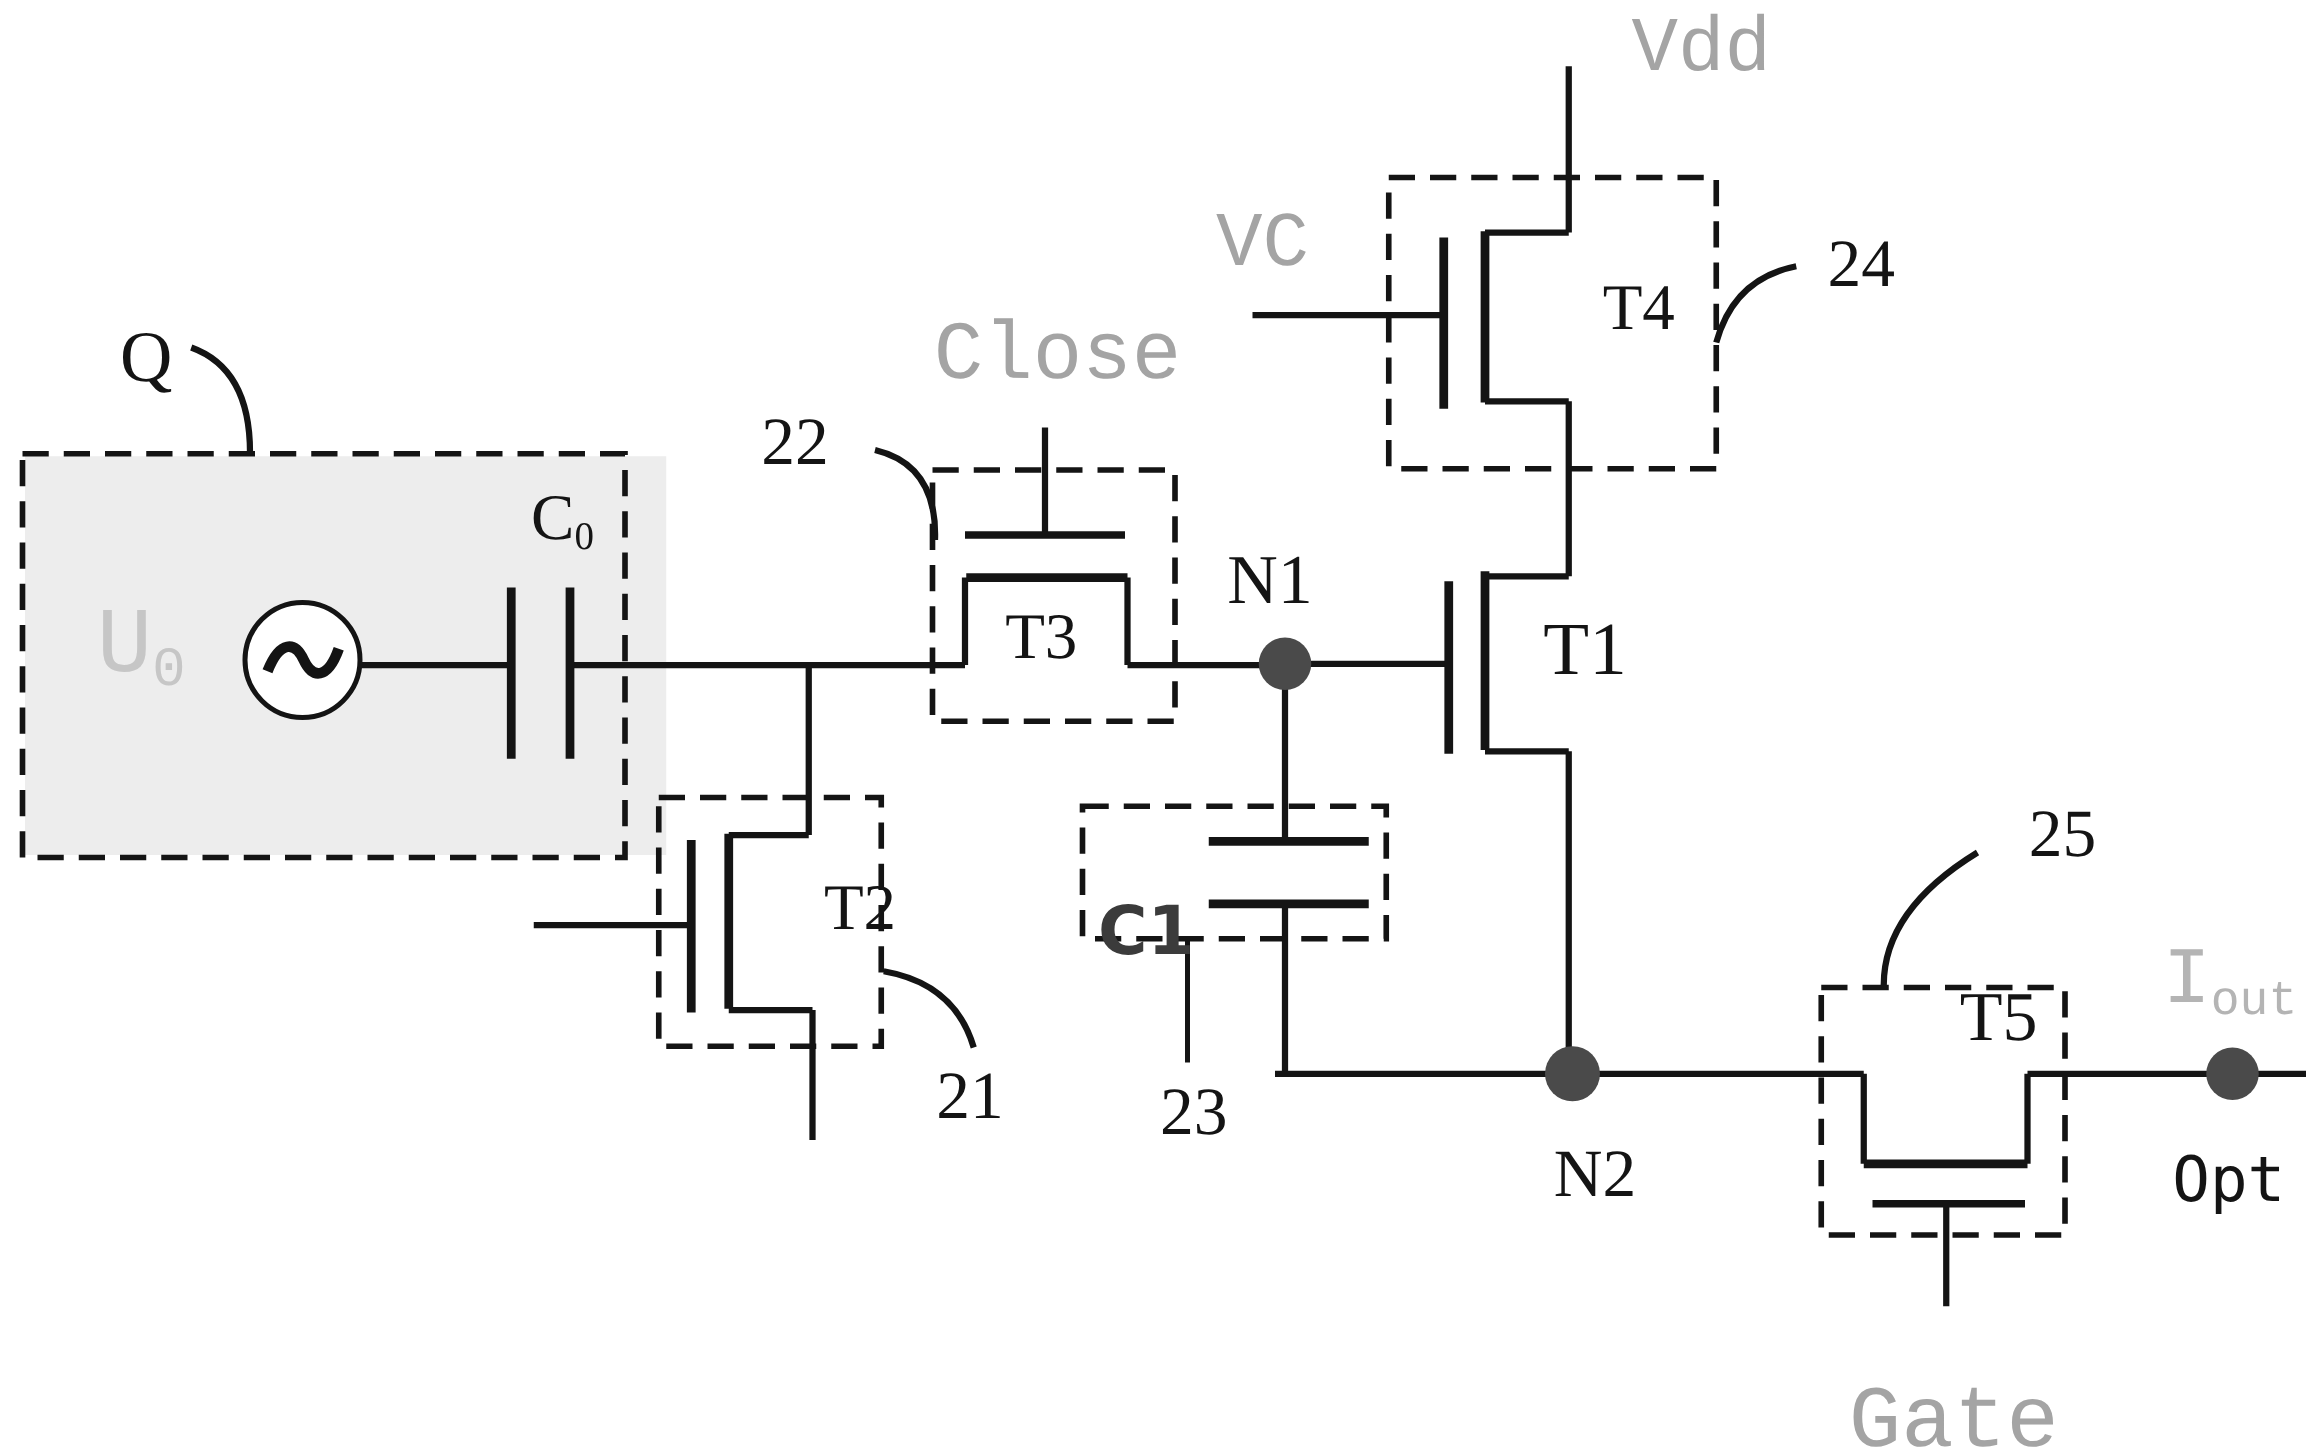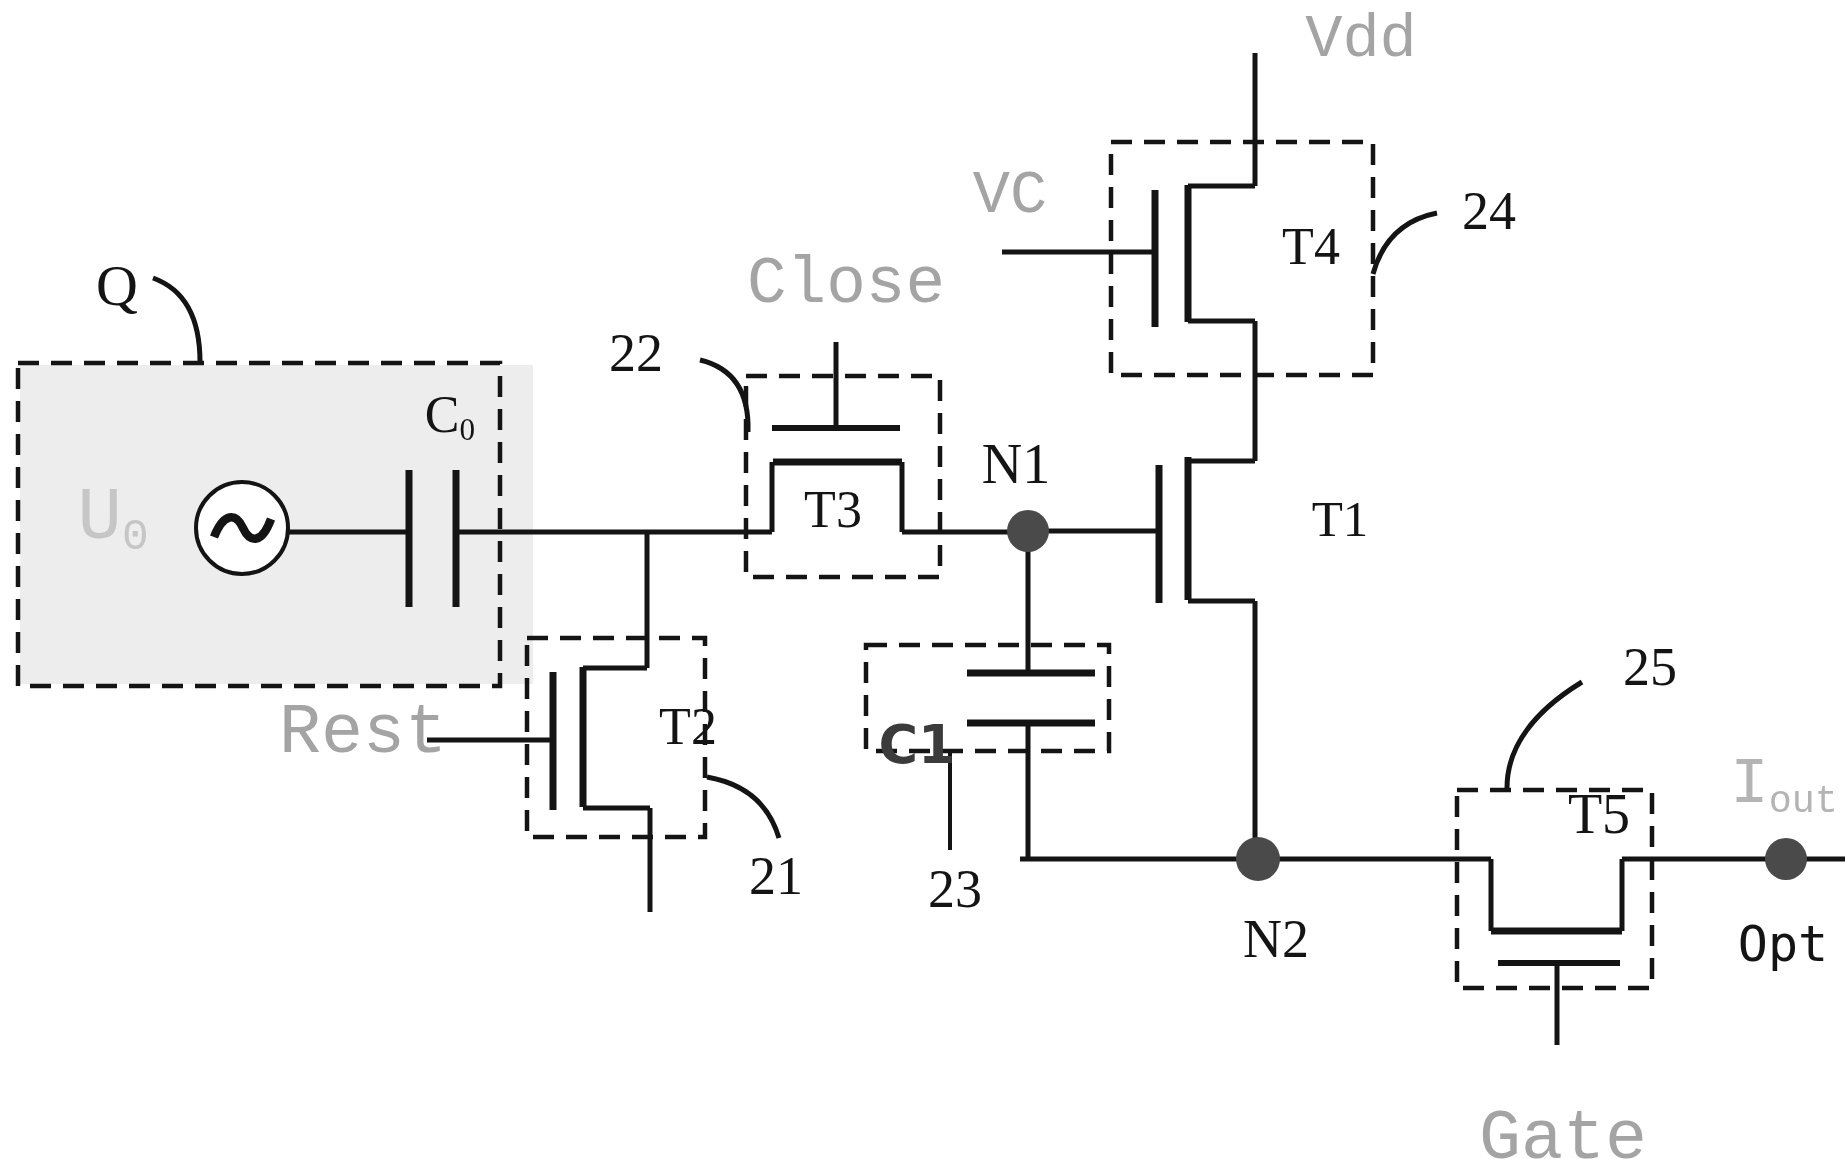--- a/index.html
+++ b/index.html
@@ -91,33 +91,32 @@
   <g fill="var(--node-fill)" stroke="none">
     <circle cx="1028" cy="531" r="21"></circle>
     <circle cx="1258" cy="859" r="22"></circle>
     <circle cx="1786" cy="859" r="21"></circle>
   </g>
 </svg>
 
 <div class="lbl serif" style="left:117px;top:286px;font-size:58px;">Q</div>
 <div class="lbl sans" style="left:113px;top:520px;font-size:74px;color:var(--light-gray-label);"><span>U</span><span class="sub">0</span></div>
 <div class="lbl serif" style="left:450px;top:417px;font-size:52px;"><span>C</span><span class="sub">0</span></div>
-<div class="lbl sans" style="left:363px;top:734px;font-size:70px;">Rest</div>
 <div class="lbl serif" style="left:656px;top:727px;font-size:52px;margin-left:32px;">T2</div>
 <div class="lbl serif" style="left:776px;top:876px;font-size:54px;">21</div>
 <div class="lbl serif" style="left:636px;top:353px;font-size:54px;">22</div>
 <div class="lbl sans" style="left:846px;top:285px;font-size:66px;">Close</div>
 <div class="lbl serif" style="left:833px;top:510px;font-size:52px;">T3</div>
 <div class="lbl serif" style="left:1016px;top:464px;font-size:56px;">N1</div>
 <div class="lbl sans" style="left:917px;top:703px;font-size:54px;font-weight:bold;color:var(--c1-label);font-family:'DejaVu Sans',sans-serif;margin-top:42px;">C1</div>
 <div class="lbl serif" style="left:955px;top:889px;font-size:54px;">23</div>
 <div class="lbl sans" style="left:1010px;top:196px;font-size:62px;">VC</div>
 <div class="lbl sans" style="left:1361px;top:40px;font-size:62px;">Vdd</div>
 <div class="lbl serif" style="left:1311px;top:247px;font-size:52px;">T4</div>
 <div class="lbl serif" style="left:1489px;top:211px;font-size:54px;">24</div>
-<div class="lbl serif" style="left:1340px;top:519px;font-size:51px;">T1</div>
+<div class="lbl serif" style="left:1268px;top:519px;font-size:60px;">T1</div>
 <div class="lbl serif" style="left:1276px;top:939px;font-size:54px;">N2</div>
 <div class="lbl serif" style="left:1650px;top:667px;font-size:54px;">25</div>
 <div class="lbl serif" style="left:1555px;top:814px;font-size:56px;margin-left:44px;">T5</div>
 <div class="lbl sans" style="left:1784px;top:787px;font-size:64px;color:var(--iout-label);"><span>I</span><span class="sub">out</span></div>
 <div class="lbl mono" style="left:1783px;top:944px;font-size:50px;">Opt</div>
 <div class="lbl sans" style="left:1563px;top:1104px;font-size:70px;margin-top:36px;">Gate</div>
 </div>
 
 </body></html>

